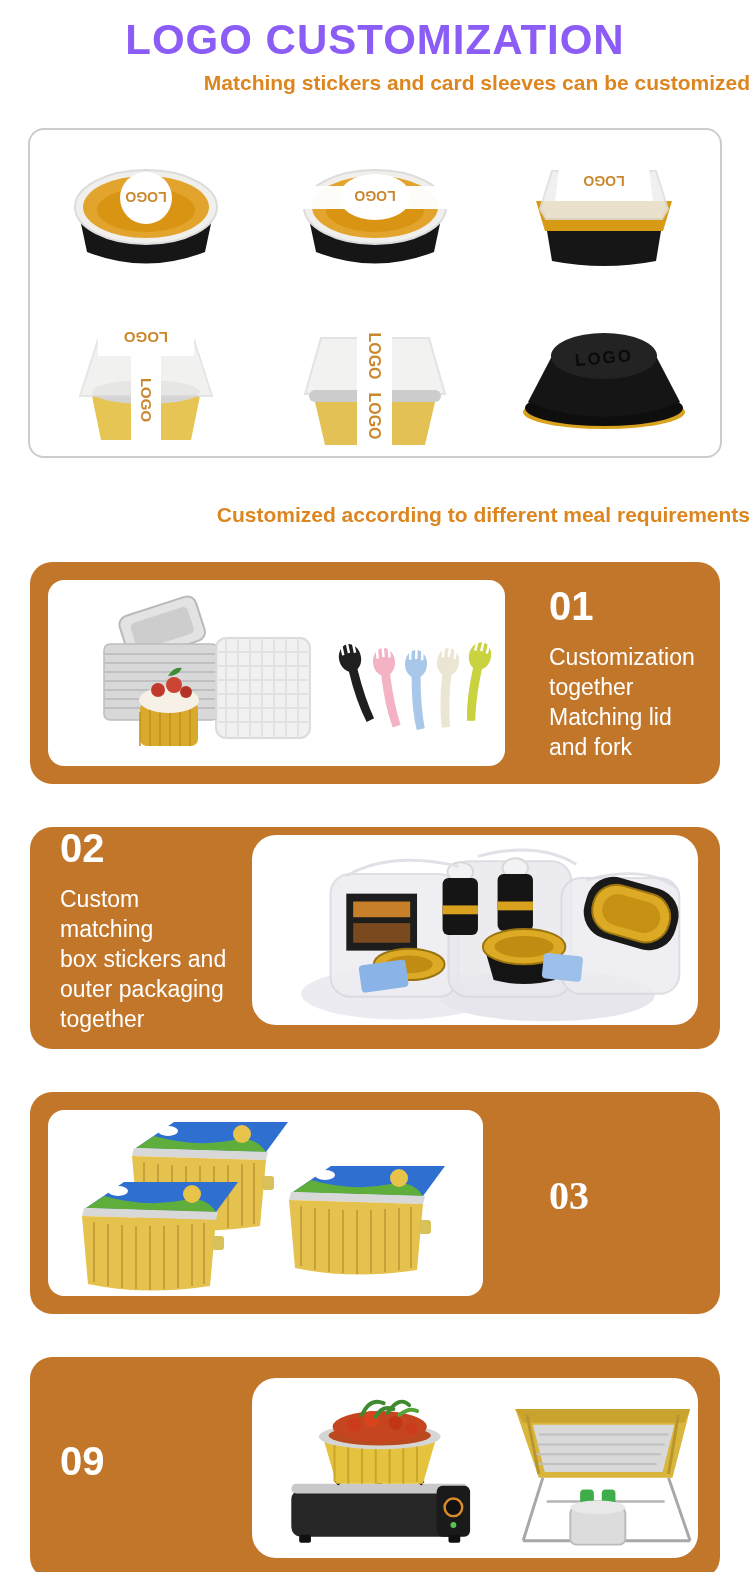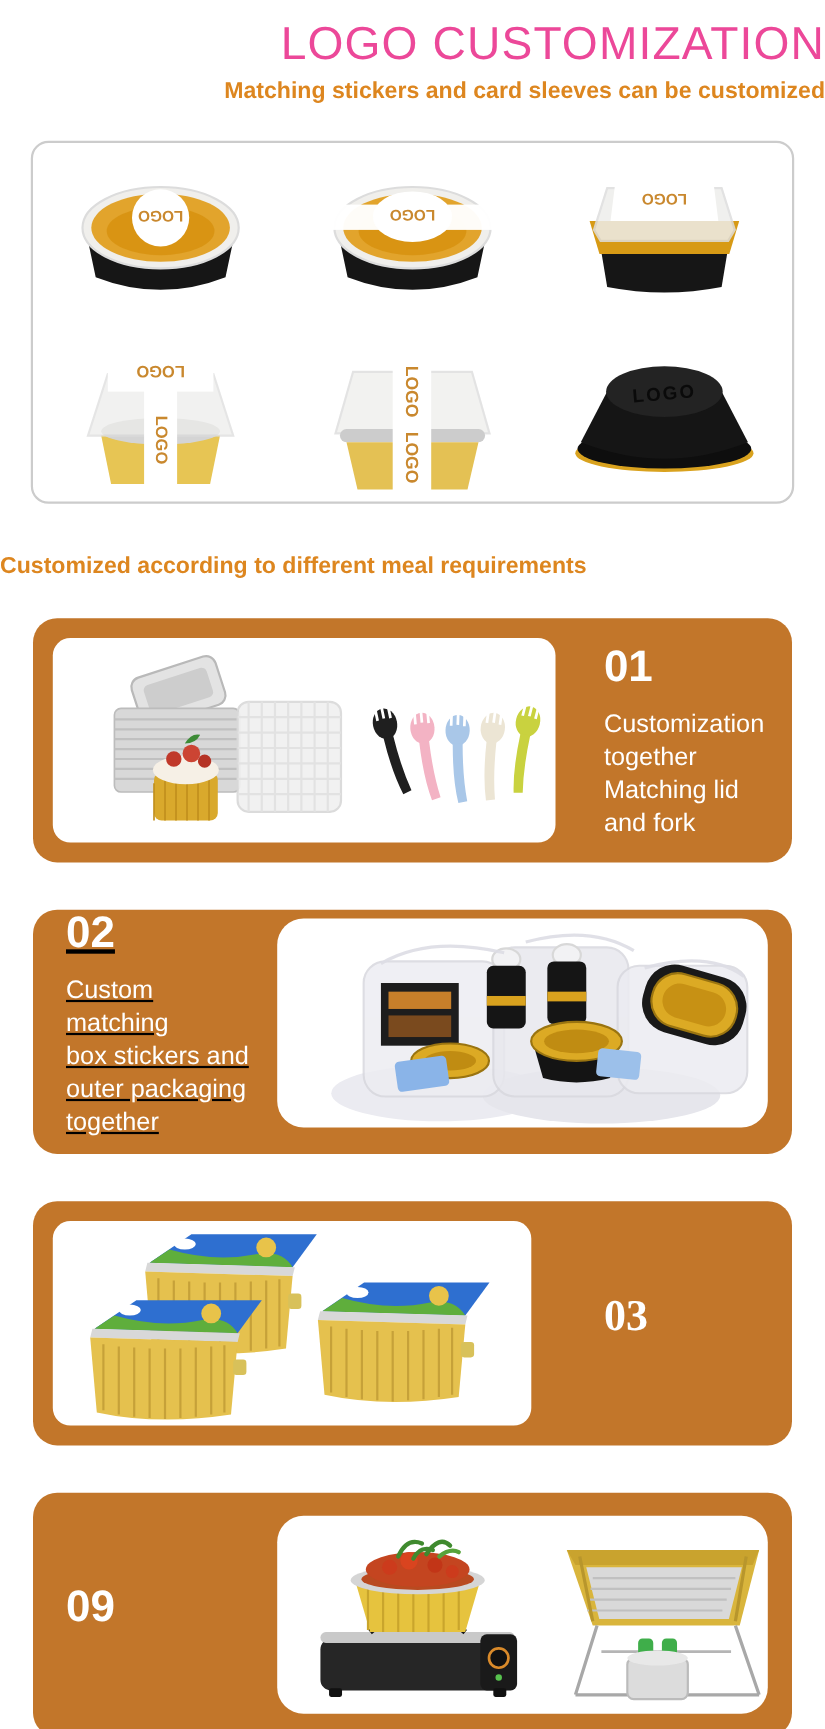--- a/index.html
+++ b/index.html
@@ -1,36 +1,36 @@
 <!DOCTYPE html>
 <html><head>
 <meta charset="utf-8">
 <style>
   html,body{margin:0;padding:0;background:#ffffff;}
   body{width:750px;height:1572px;overflow:hidden;font-family:"Liberation Sans",sans-serif;}
-  .page-title{margin:16px 0 0;text-align:right;font-size:42px;line-height:48px;font-weight:normal;
-    color:#ec4899;letter-spacing:1px;}
+  .page-title{margin:16px 0 0;text-align:center;font-size:42px;line-height:48px;font-weight:bold;
+    color:#8b5cf6;letter-spacing:1px;}
   .page-subtitle{margin:6px 0 0;text-align:right;font-size:21px;line-height:26px;font-weight:bold;color:#dd861f;}
   .logo-box{margin:32px 28px 0;height:318px;border:2px solid #cccccc;border-radius:16px;background:#fff;
     display:grid;grid-template-columns:repeat(3,1fr);grid-template-rows:1fr 1fr;align-items:center;justify-items:center;
     padding:4px 2px;box-sizing:content-box;}
   .cell{display:flex;align-items:center;justify-content:center;}
-  .mid-heading{margin:44px 0 34px;text-align:left;font-size:21px;line-height:26px;font-weight:bold;color:#dd861f;}
+  .mid-heading{margin:44px 0 34px;text-align:right;font-size:21px;line-height:26px;font-weight:bold;color:#dd861f;}
   .panel{margin:0 30px 43px;height:222px;background:#c2762a;border-radius:22px;display:flex;align-items:center;
     box-sizing:border-box;gap:12px;}
   .panel:last-child{margin-bottom:0;}
   .photo-card{background:#ffffff;display:flex;align-items:center;justify-content:center;overflow:hidden;}
   .caption{color:#ffffff;}
   .num{font-size:40px;line-height:44px;font-weight:bold;margin-bottom:14px;}
   .txt{font-size:23px;line-height:30px;white-space:pre-line;}
   
   .p1{padding:0 20px 0 18px;}
   .p1 .photo-card{width:457px;height:186px;border-radius:16px;flex:none;}
   .p1 .caption{margin-left:32px;flex:1;}
-  .p2{padding:0 22px 16px 30px;text-decoration:underline;}
+  .p2{padding:0 22px 16px 30px;}
   .p2 .caption{width:172px;flex:none;}
   .p2 .photo-card{flex:1;height:190px;border-radius:24px;margin-left:8px;}
   .p3{padding:0 20px 0 18px;font-family:Liberation Serif, serif;}
   .p3 .photo-card{width:435px;height:186px;border-radius:16px;flex:none;}
   .p3 .caption{margin-left:54px;flex:1;}
   .p4{padding:0 22px 0 30px;}
   .p4 .caption{width:172px;flex:none;}
   .p4 .photo-card{flex:1;height:180px;border-radius:24px;margin-left:8px;}
   svg{display:block;}
   .logo-t{font-family:"Liberation Sans",sans-serif;font-weight:bold;fill:#c9882e;}

